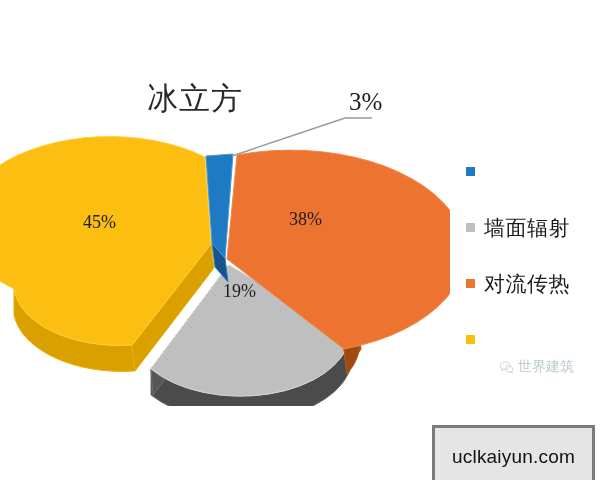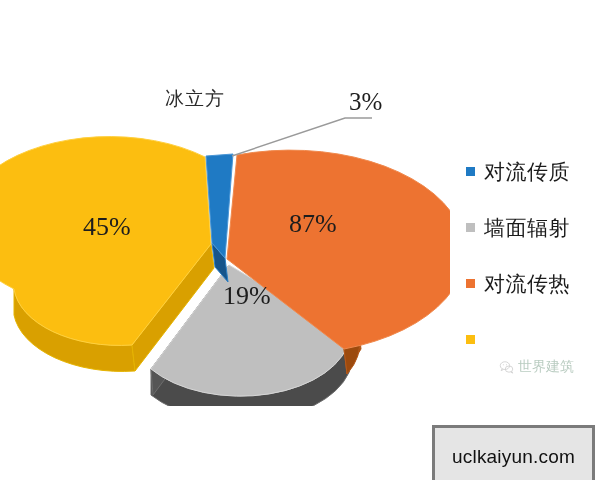--- a/index.html
+++ b/index.html
@@ -24,41 +24,41 @@
   }
 
   
   #chart-title {
     position: absolute;
     left: 130px;
     top: 84px;
     width: 130px;
     text-align: center;
     font-family: "Liberation Serif", "DejaVu Serif", serif;
-    font-size: 19px;
+    font-size: 31px;
     line-height: 30px;
     color: #2a2a2a;
     letter-spacing: 1px;
     white-space: nowrap;
   }
 
   
   #pie-svg {
     position: absolute;
     left: 0;
     top: 96px;
     width: 450px;
     height: 310px;
   }
 
   
   .slice-label {
     position: absolute;
     font-family: "Liberation Serif", "DejaVu Serif", serif;
-    font-size: 26px;
+    font-size: 18px;
     color: #1d1d1d;
     white-space: nowrap;
   }
   #label-yellow { left: 83px;  top: 212px; }
   #label-orange { left: 289px; top: 209px; }
   #label-gray   { left: 223px; top: 281px; }
   #label-blue   {
     left: 349px;
     top: 88px;
     font-size: 25px;
@@ -198,29 +198,28 @@
                L 206 60
                L 233 58
                L 225 162
                Z" fill="#1F7AC4" stroke="#4A96D6" stroke-width="1"></path>
     </g>
 
     <polyline points="232,60 345,22 372,22" fill="none" stroke="#9a9a9a" stroke-width="1.4"></polyline>
   </svg>
 
   <div class="slice-label" id="label-yellow">45%</div>
-  <div class="slice-label" id="label-orange">87%</div>
+  <div class="slice-label" id="label-orange">38%</div>
   <div class="slice-label" id="label-gray">19%</div>
   <div class="slice-label" id="label-blue">3%</div>
 
   <div id="legend">
 
     <div class="legend-item">
       <span class="legend-swatch" style="background:#1F7AC4"></span>
-      <span class="legend-label">对流传质</span>
     </div>
 
     <div class="legend-item">
       <span class="legend-swatch" style="background:#BFBFBF"></span>
       <span class="legend-label">墙面辐射</span>
     </div>
 
     <div class="legend-item">
       <span class="legend-swatch" style="background:#ED7331"></span>
       <span class="legend-label">对流传热</span>

